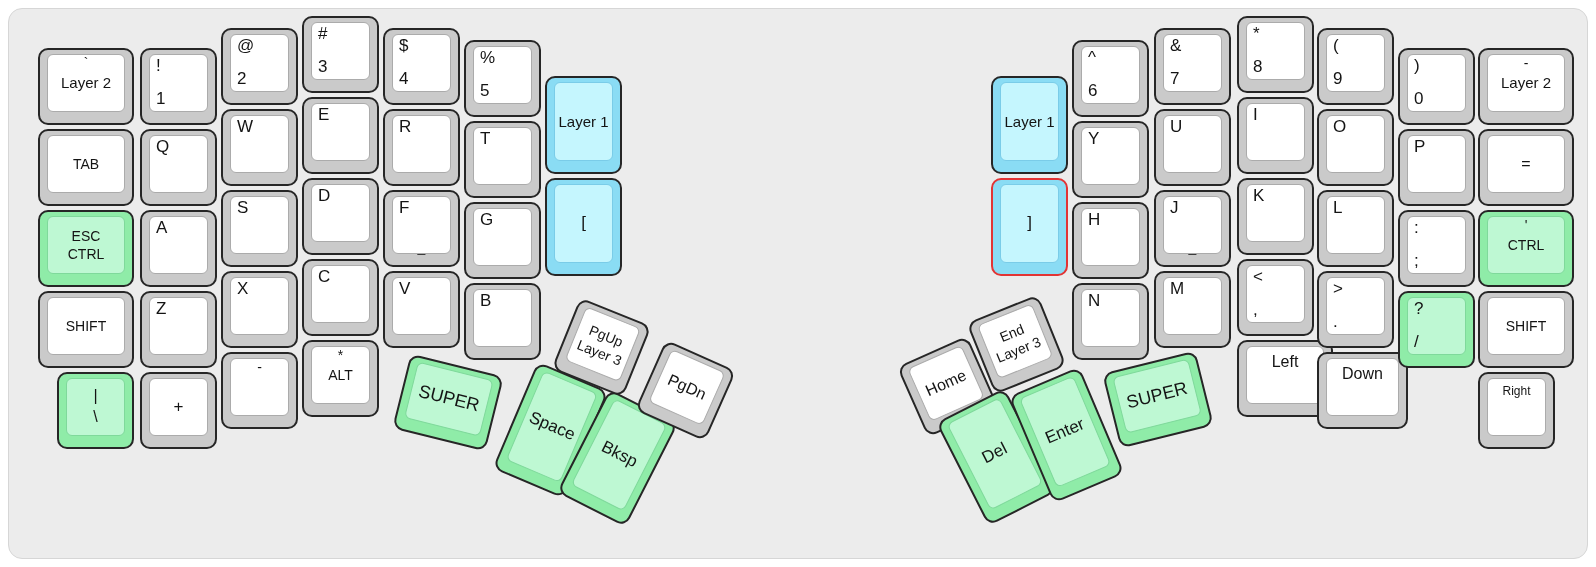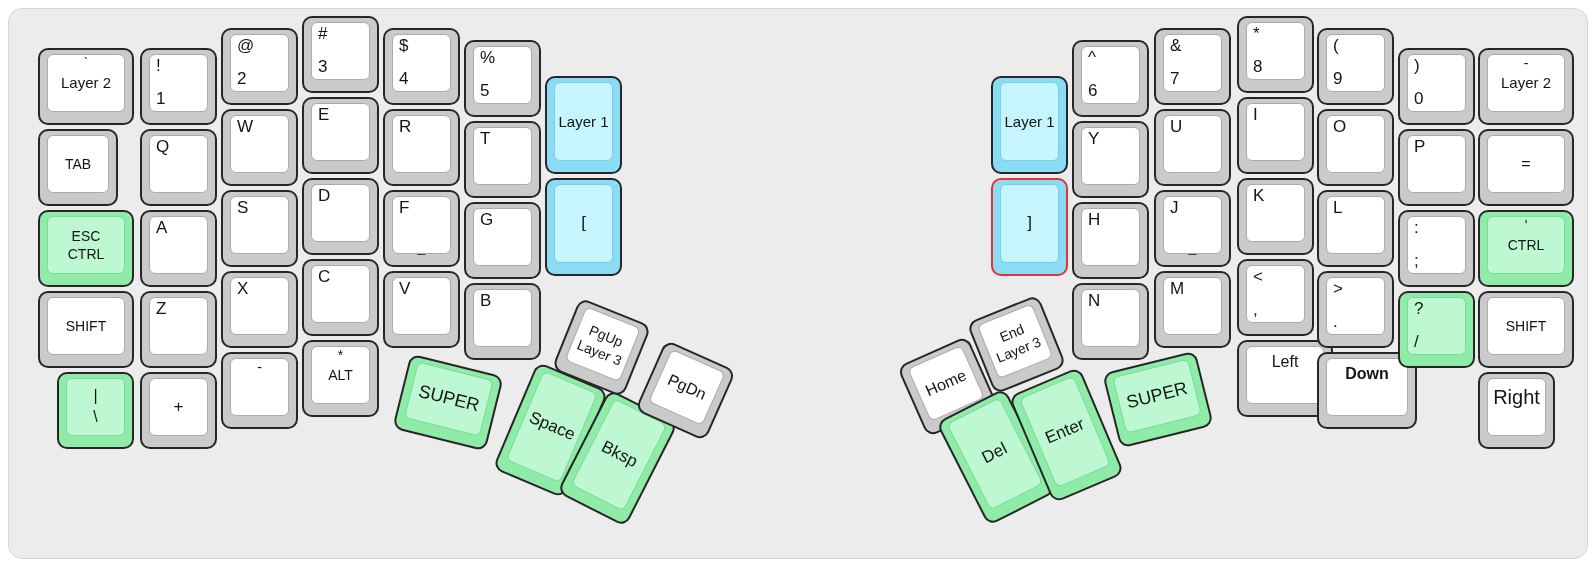--- a/index.html
+++ b/index.html
@@ -49,21 +49,21 @@
 <div class="panel"></div>
 <div id="board">
     <div class="key gray" style="left: 38px; top: 48px; width: 96px; height: 77px;">
       <div class="cap">
         <div class="tc">`</div>
         <div class="main">
           <div>Layer 2</div>
         </div>
       </div>
     </div>
-    <div class="key gray" style="left: 38px; top: 129px; width: 80px; height: 77px;">
+    <div class="key gray" style="left: 38px; top: 129px; width: 96px; height: 77px;">
       <div class="cap">
         <div class="main" style="font-size: 14px;">
           <div>TAB</div>
         </div>
       </div>
     </div>
     <div class="key green" style="left: 38px; top: 210px; width: 96px; height: 77px;">
       <div class="cap">
         <div class="main" style="font-size: 14px;">
           <div>ESC</div>
@@ -363,21 +363,21 @@
       <div class="cap">
         <div class="tl">L</div>
       </div>
     </div>
     <div class="key gray" style="left: 1317px; top: 271px; width: 77px; height: 77px;">
       <div class="cap">
         <div class="tl">&gt;</div>
         <div class="bl">.</div>
       </div>
     </div>
-    <div class="key gray" style="left: 1317px; top: 352px; width: 100px; height: 77px; font-weight: bold;">
+    <div class="key gray" style="left: 1317px; top: 352px; width: 91px; height: 77px;">
       <div class="cap">
         <div class="main t" style="font-size: 16px;">
           <div>Down</div>
         </div>
       </div>
     </div>
     <div class="key gray" style="left: 1398px; top: 48px; width: 77px; height: 77px;">
       <div class="cap">
         <div class="tl">)</div>
         <div class="bl">0</div>
@@ -425,21 +425,21 @@
     </div>
     <div class="key gray" style="left: 1478px; top: 291px; width: 96px; height: 77px;">
       <div class="cap">
         <div class="main" style="font-size: 14px;">
           <div>SHIFT</div>
         </div>
       </div>
     </div>
     <div class="key gray" style="left: 1478px; top: 372px; width: 77px; height: 77px;">
       <div class="cap">
-        <div class="main t" style="font-size: 20px;">
+        <div class="main t" style="font-size: 12px;">
           <div>Right</div>
         </div>
       </div>
     </div>
     <div class="key gray" style="left: 909px; top: 348px; width: 77px; height: 77px; transform: rotate(-24deg);">
       <div class="cap">
         <div class="main" style="font-size: 16px;">
           <div>Home</div>
         </div>
       </div>

